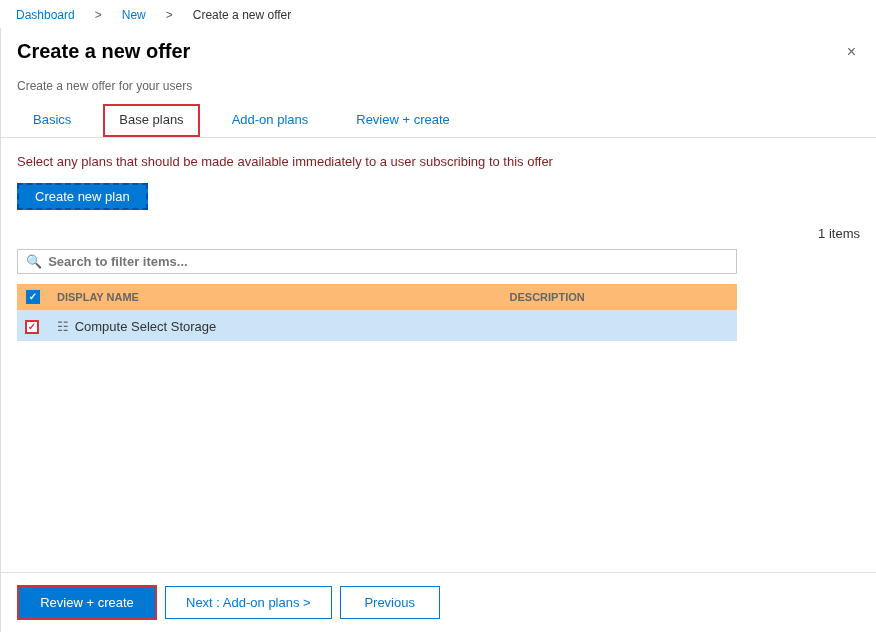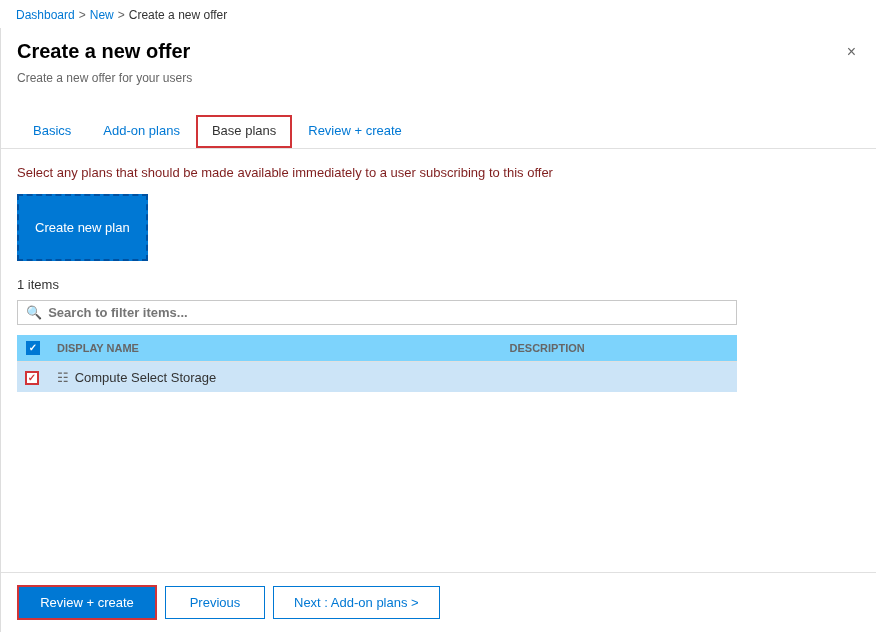--- a/index.html
+++ b/index.html
@@ -13,21 +13,21 @@
       overflow: hidden;
     }
 
     
     .breadcrumb-bar {
       display: flex;
       align-items: center;
       padding: 8px 16px 6px 16px;
       font-size: 12px;
       color: #0078d4;
-      gap: 4px;
+      gap: 20px;
       border-bottom: none;
     }
     .breadcrumb-bar .separator {
       color: #666;
     }
     .breadcrumb-bar .current {
       color: #333;
     }
 
     
@@ -53,39 +53,39 @@
 
     .panel-title {
       font-size: 20px;
       font-weight: 600;
       color: #000;
     }
 
     .panel-subtitle {
       font-size: 12px;
       color: #666;
-      margin-top: 8px;
+      margin-top: 16px;
       margin-bottom: 10px;
     }
 
     .close-btn {
       background: none;
       border: none;
       cursor: pointer;
       font-size: 16px;
       color: #666;
       padding: 4px;
       line-height: 1;
     }
 
     
     .tabs {
       display: flex;
-      gap: 0;
-      margin-top: 20px;
+      gap: 16px;
+      margin-top: 1px;
     }
 
     .tab {
       padding: 8px 16px;
       cursor: pointer;
       font-size: 13px;
       color: #0078d4;
       border: none;
       background: none;
       border-bottom: 2px solid transparent;
@@ -110,31 +110,32 @@
     .description-text {
       font-size: 13px;
       color: #7f1d1d;
       margin-bottom: 14px;
     }
 
     .create-plan-btn {
       background: #0078d4;
       color: #fff;
       border: 2px dashed #0050a0;
-      padding: 24px 16px;
+      padding: 4px 16px;
       font-size: 13px;
       cursor: pointer;
       font-weight: 500;
       margin-bottom: 16px;
     }
 
     .items-count {
       font-size: 13px;
       color: #333;
       margin-bottom: 8px;
+      text-align: right;
     }
 
     
     .search-box {
       display: flex;
       align-items: center;
       border: 1px solid #c8c8c8;
       padding: 4px 8px;
       margin-bottom: 10px;
       width: 100%;
@@ -166,21 +167,21 @@
     }
 
     .plan-table .header-row th {
       text-align: left;
       font-size: 11px;
       font-weight: 600;
       color: #666;
       text-transform: uppercase;
       padding: 6px 8px;
       border-bottom: 1px solid #e0e0e0;
-      background: #7dd3fc;
+      background: #fdba74;
     }
 
     .plan-table .header-row th:first-child {
       width: 32px;
     }
 
     .plan-table .data-row td {
       padding: 7px 8px;
       font-size: 13px;
       background: #cce4f7;
@@ -291,22 +292,22 @@
     <div class="panel-title-row">
       <div>
         <div class="panel-title">Create a new offer</div>
         <div class="panel-subtitle">Create a new offer for your users</div>
       </div>
       <button class="close-btn">×</button>
     </div>
 
     <div class="tabs">
       <button class="tab">Basics</button>
+      <button class="tab active">Base plans</button>
       <button class="tab">Add-on plans</button>
-      <button class="tab active">Base plans</button>
       <button class="tab">Review + create</button>
     </div>
   </div>
 
   <div class="panel-content">
     <p class="description-text">Select any plans that should be made available immediately to a user subscribing to this offer</p>
 
     <button class="create-plan-btn">Create new plan</button>
 
     <div class="items-count">1 items</div>
@@ -342,16 +343,16 @@
             </div>
           </td>
           <td></td>
         </tr>
       </tbody>
     </table>
   </div>
 
   <div class="panel-footer">
     <button class="footer-btn-primary">Review + create</button>
+    <button class="footer-btn-secondary">Next : Add-on plans &gt;</button>
     <button class="footer-btn-secondary">Previous</button>
-    <button class="footer-btn-secondary">Next : Add-on plans &gt;</button>
   </div>
 </div>
 
 </body></html>

